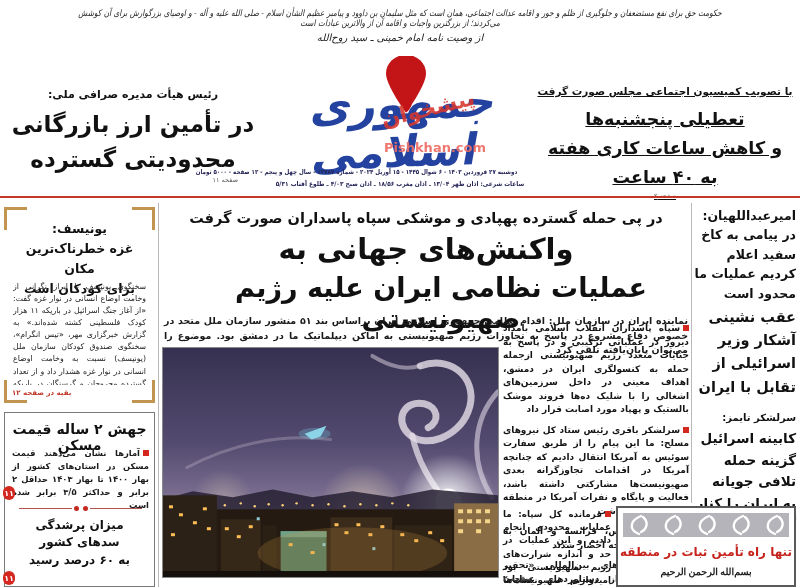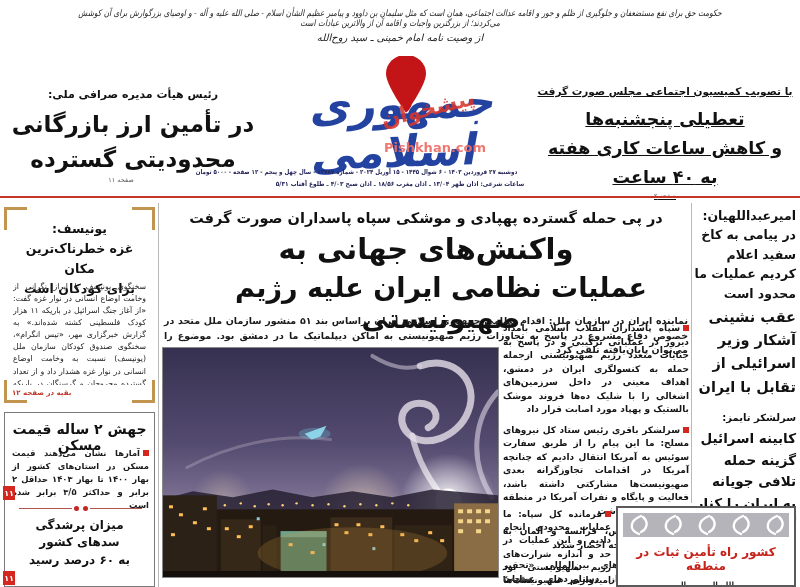--- a/index.html
+++ b/index.html
@@ -69,39 +69,39 @@
   .c-tr{top:0;right:0;border-top:3px solid #c1954f;border-right:3px solid #c1954f;}
   .c-bl{bottom:0;left:0;border-bottom:3px solid #c1954f;border-left:3px solid #c1954f;}
   .c-br{bottom:0;right:0;border-bottom:3px solid #c1954f;border-right:3px solid #c1954f;}
   .u-title{position:absolute;top:12px;left:8px;width:135px;text-align:center;font-size:12.5px;font-weight:800;line-height:1.6;white-space:pre-line;}
   .u-body{position:absolute;top:74px;left:9px;width:133px;height:104px;font-size:7.8px;line-height:1.55;text-align:justify;color:#222;overflow:hidden;}
   .u-more{position:absolute;bottom:6px;left:8px;font-size:7px;font-weight:700;color:#c0392b;}
 
   .lbox{top:412px;left:4px;width:151px;height:175px;border:1px solid #7a7a7a;box-sizing:border-box;}
   .h-title{position:absolute;top:8px;left:4px;width:141px;text-align:center;font-size:14px;font-weight:800;}
   .h-body{position:absolute;top:34px;left:7px;width:137px;font-size:8.4px;font-weight:700;line-height:1.55;text-align:justify;color:#1a1a1a;}
-  .pmark{position:absolute;width:12px;height:14px;background:#d3271f;color:#fff;font-size:8px;font-weight:700;display:flex;align-items:center;justify-content:center;}
+  .pmark{position:absolute;width:12px;height:14px;background:#d3271f;color:#fff;font-size:8px;font-weight:700;display:flex;align-items:center;justify-content:center;border-radius:6px;}
   .pm1{top:73px;left:-2px;}
   .pm2{top:158px;left:-2px;}
   .divider{position:absolute;top:92px;left:14px;width:123px;height:6px;display:flex;align-items:center;}
   .divider .ln{flex:1;height:1px;background:#b0544e;}
   .divider .dot{width:5px;height:5px;border-radius:50%;background:#c3271f;margin:0 2px;}
   .d-title{position:absolute;top:104px;left:4px;width:141px;text-align:center;font-size:12px;font-weight:800;line-height:1.45;white-space:pre-line;}
 </style>
 </head>
 <body>
 
 <div class="abs quote1">حکومت حق برای نفع مستضعفان و جلوگیری از ظلم و جور و اقامه عدالت اجتماعی، همان است که مثل سلیمان بن داوود و پیامبر عظیم الشأن اسلام - صلی الله علیه و آله - و اوصیای بزرگوارش برای آن کوشش می‌کردند؛ از بزرگترین واجبات و اقامه آن از والاترین عبادات است</div>
 <div class="abs quote2">از وصیت نامه امام خمینی ـ سید روح‌الله</div>
 
 <div class="abs mast-left">
   <div class="kick">رئیس هیأت مدیره صرافی ملی:</div>
   <div class="hl">در تأمین ارز بازرگانی
 محدودیتی گسترده</div>
-  <div class="pageref-sm" style="margin-right:24px;text-align:center;">صفحه ۱۱</div>
+  <div class="pageref-sm" style="margin-right:24px;">صفحه ۱۱</div>
 </div>
 
 <div class="abs logo-wrap">
   <svg class="drop" viewBox="0 0 42 58">
     <path d="M21 58 C21 58 0 30 0 17 A17 16 0 0 1 42 17 C42 30 21 58 21 58 Z" fill="#c31418"></path>
     <path d="M21 58 C20 52 24 48 27 50 C25 54 23 57 21 58 Z" fill="#c31418"></path>
   </svg>
   <div class="logo-text">جمهوری اسلامی</div>
   <div class="wm-fa">پیشخوان</div>
   <div class="wm-en">Pishkhan.com</div>
@@ -256,21 +256,21 @@
           <path d="M58 4 C64 9 62 16 56 19"></path>
         <path d="M90 3 C78 8 78 17 88 21"></path>
           <path d="M92 4 C98 9 96 16 90 19"></path>
         <path d="M124 3 C112 8 112 17 122 21"></path>
           <path d="M126 4 C132 9 130 16 124 19"></path>
         <path d="M158 3 C146 8 146 17 156 21"></path>
           <path d="M160 4 C166 9 164 16 158 19"></path>
       </g>
     </svg>
   </div>
-  <div class="btitle">کشور راه تأمین ثبات در منطقه</div>
+  <div class="btitle">تنها راه تأمین ثبات در منطقه</div>
   <div class="bline">بسم‌الله الرحمن الرحیم</div>
 </div>
 
 <div class="abs ubox">
   <div class="corner c-tl"></div>
   <div class="corner c-tr"></div>
   <div class="corner c-bl"></div>
   <div class="corner c-br"></div>
   <div class="u-title">یونیسف:
 غزه خطرناک‌ترین مکان

